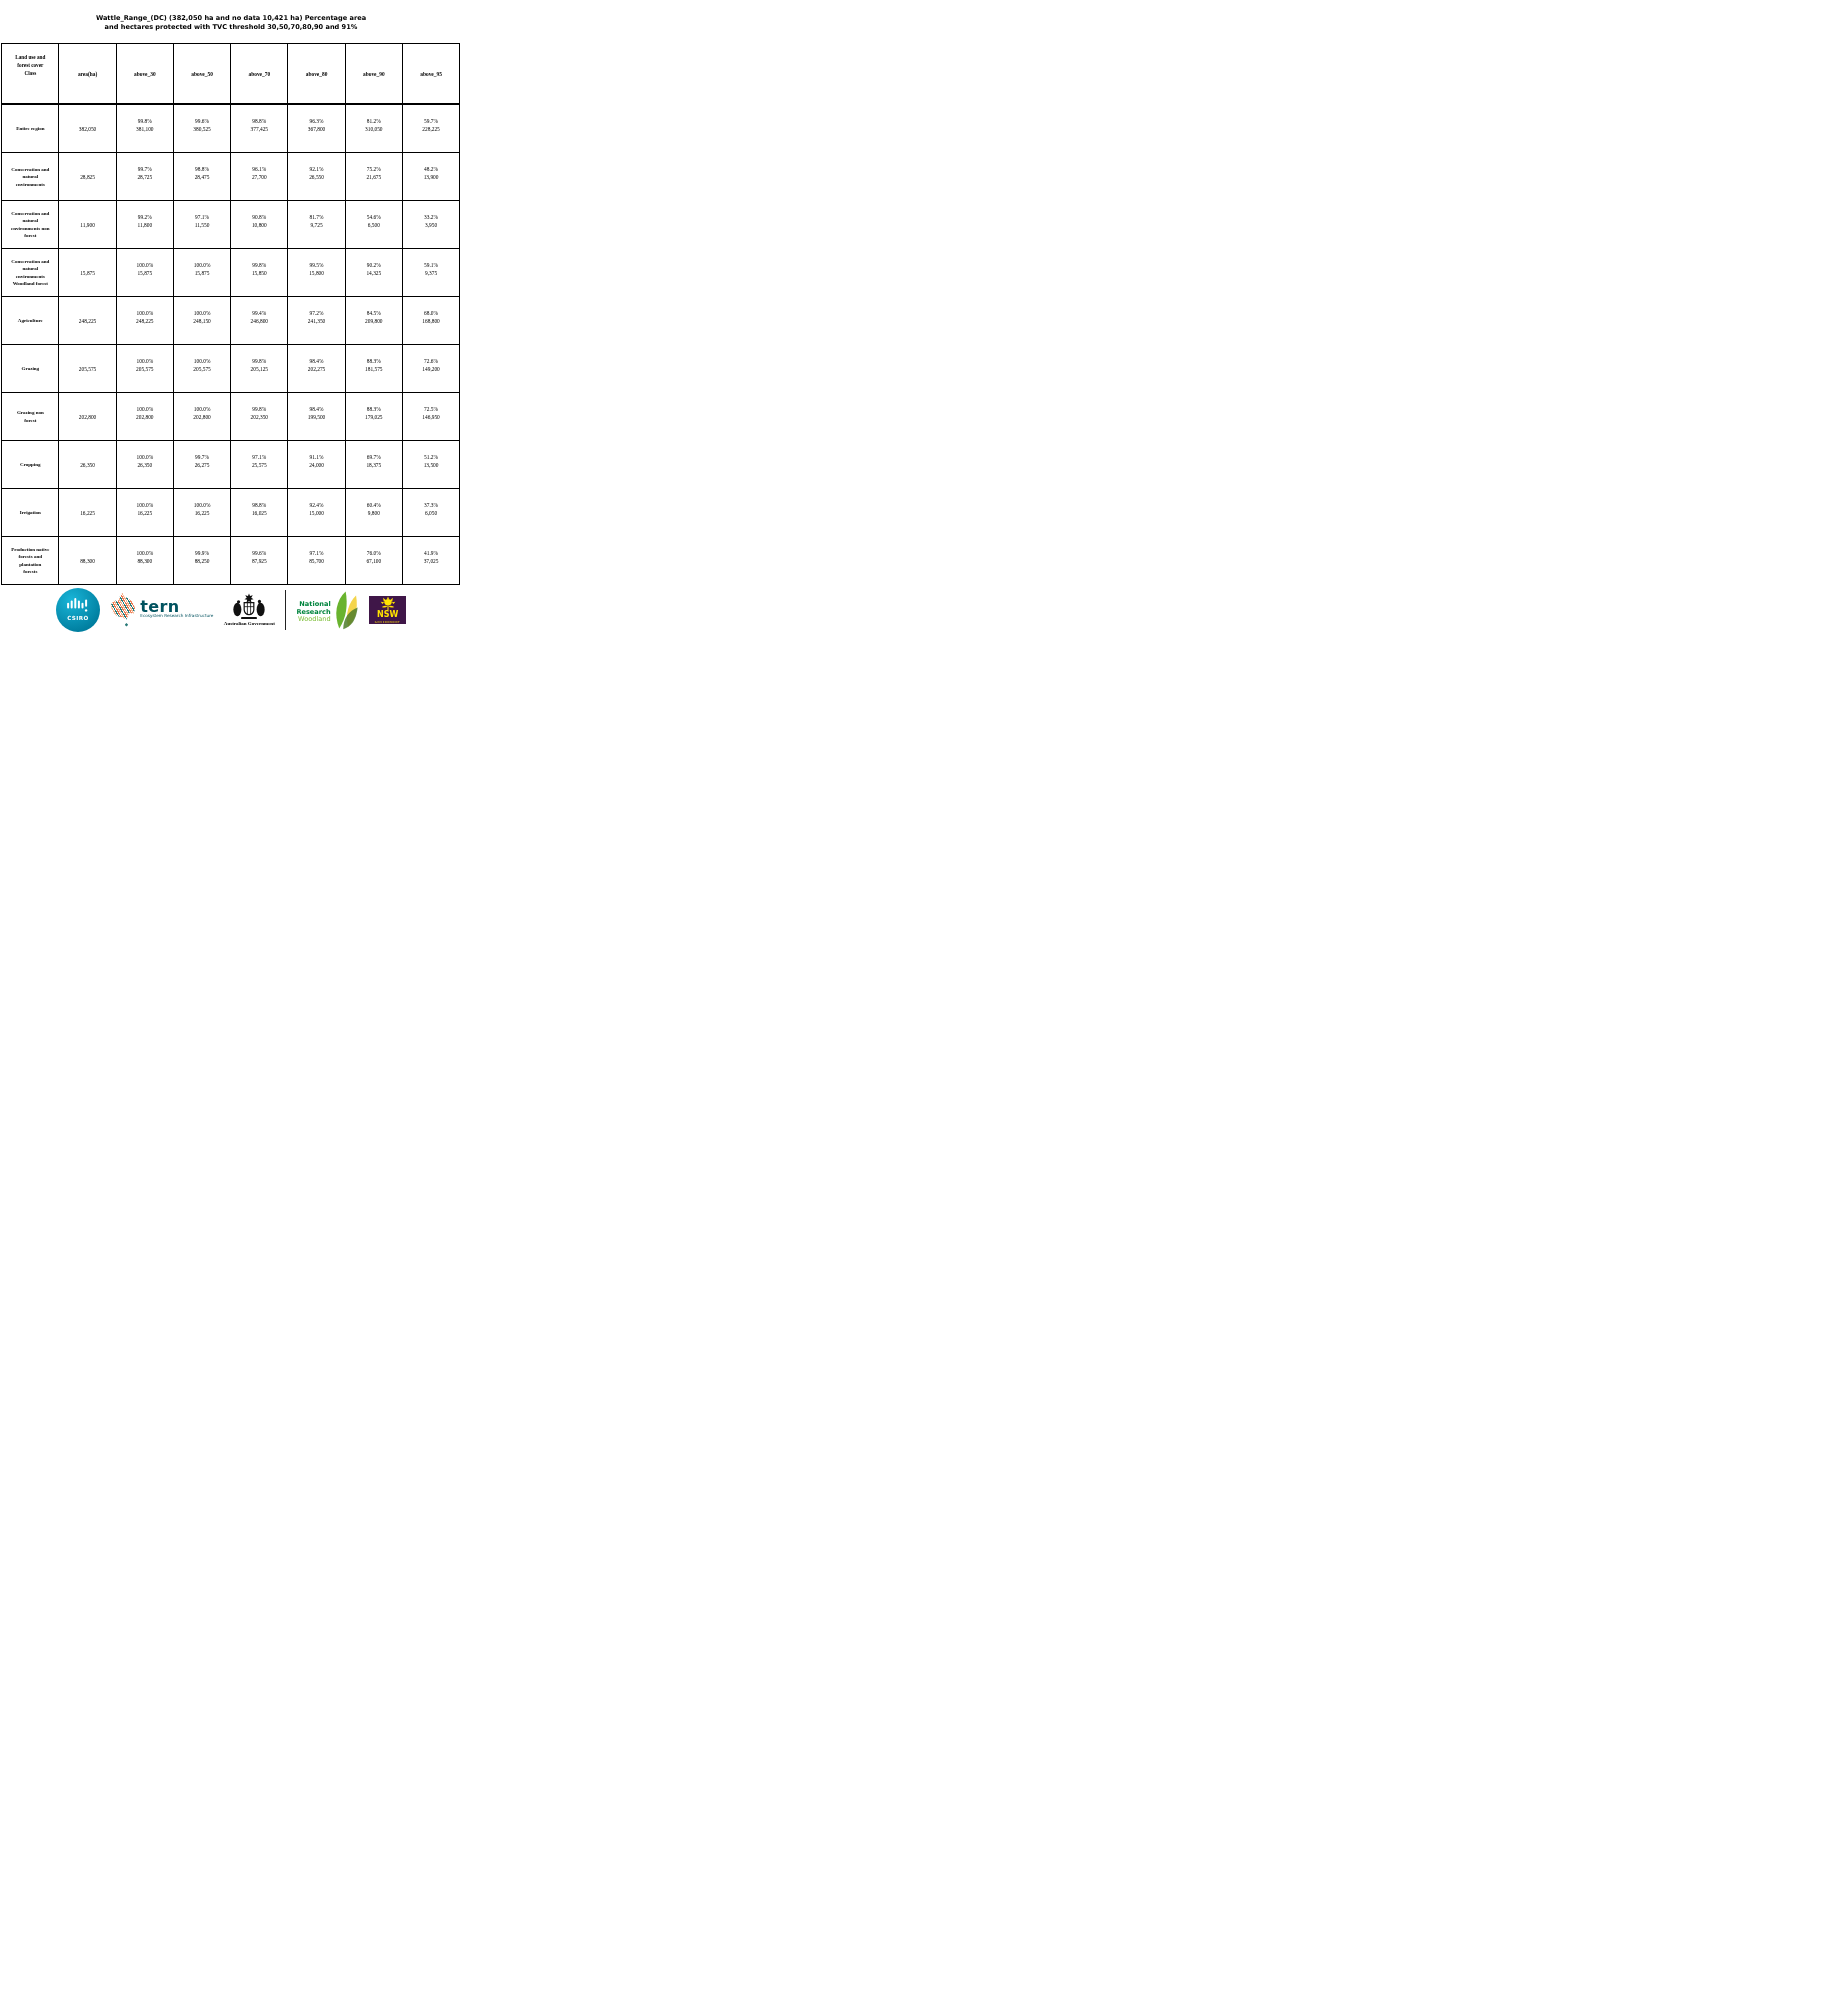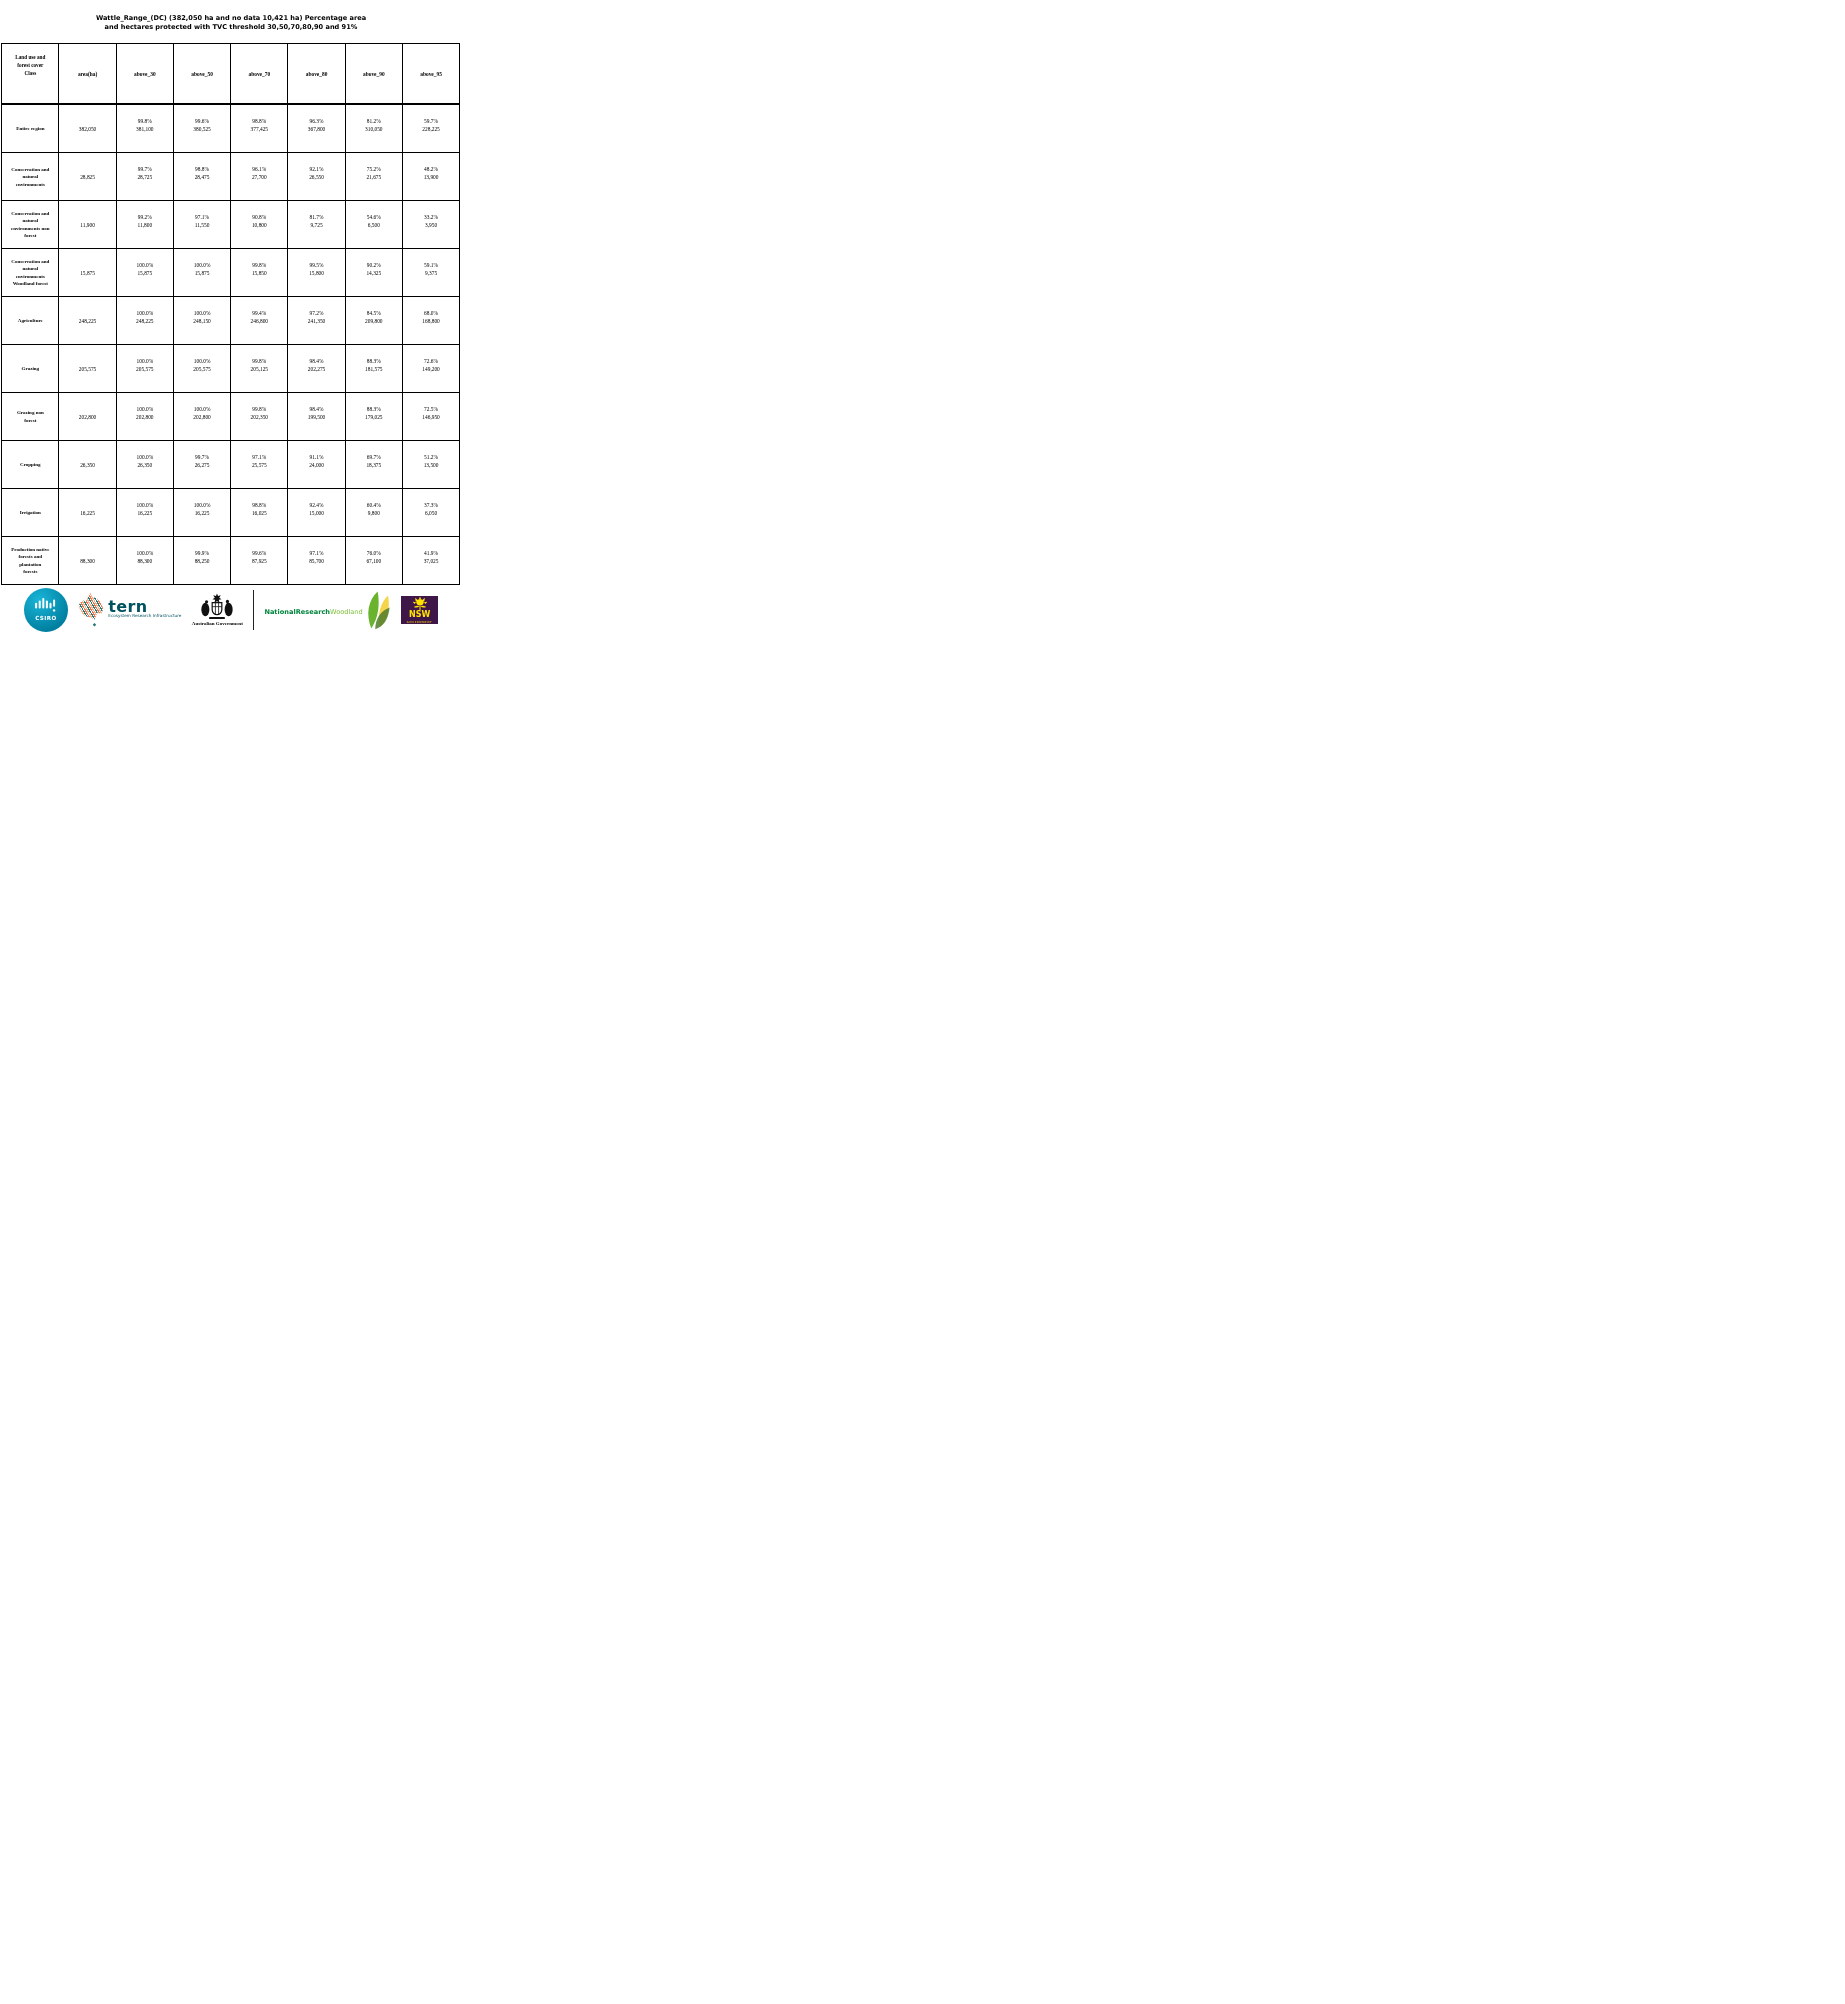--- a/index.html
+++ b/index.html
@@ -51,21 +51,21 @@
   .tern-right{display:flex;flex-direction:column;align-items:flex-start;gap:0;}
   .tern-word{font-size:16px;font-weight:bold;line-height:0.8;color:var(--tern-dark);letter-spacing:0.4px;}
   .tern-tag{font-size:4.2px;color:var(--tern-dark);}
 
   .ausgov{flex-direction:column;gap:1.6px;}
   .ausgov-text{font-family:"Liberation Serif","DejaVu Serif",serif;font-weight:bold;font-size:5px;color:#000;}
 
   .vdivider{width:0.8px;height:40px;background:#222;flex:0 0 auto;}
 
   .landcare{gap:1.6px;}
-  .landcare-text{display:flex;flex-direction:row;align-items:flex-end;line-height:1.15;margin-top:6px;}
+  .landcare-text{display:flex;flex-direction:column;align-items:flex-end;line-height:1.15;margin-top:6px;}
   .lc1,.lc2{font-size:6.6px;font-weight:bold;color:var(--landcare-green);}
   .lc3{font-size:6.6px;font-weight:500;color:var(--landcare-light);}
 
   .nsw{width:37px;height:28px;background:var(--nsw-purple);
     flex-direction:column;justify-content:center;gap:1.2px;flex:0 0 auto;}
   .nsw-word{color:var(--nsw-yellow);font-weight:bold;font-size:8px;line-height:1;}
   .nsw-gov{color:var(--nsw-yellow);font-size:2.6px;letter-spacing:0.7px;}
 </style>
 </head>
 <body>

